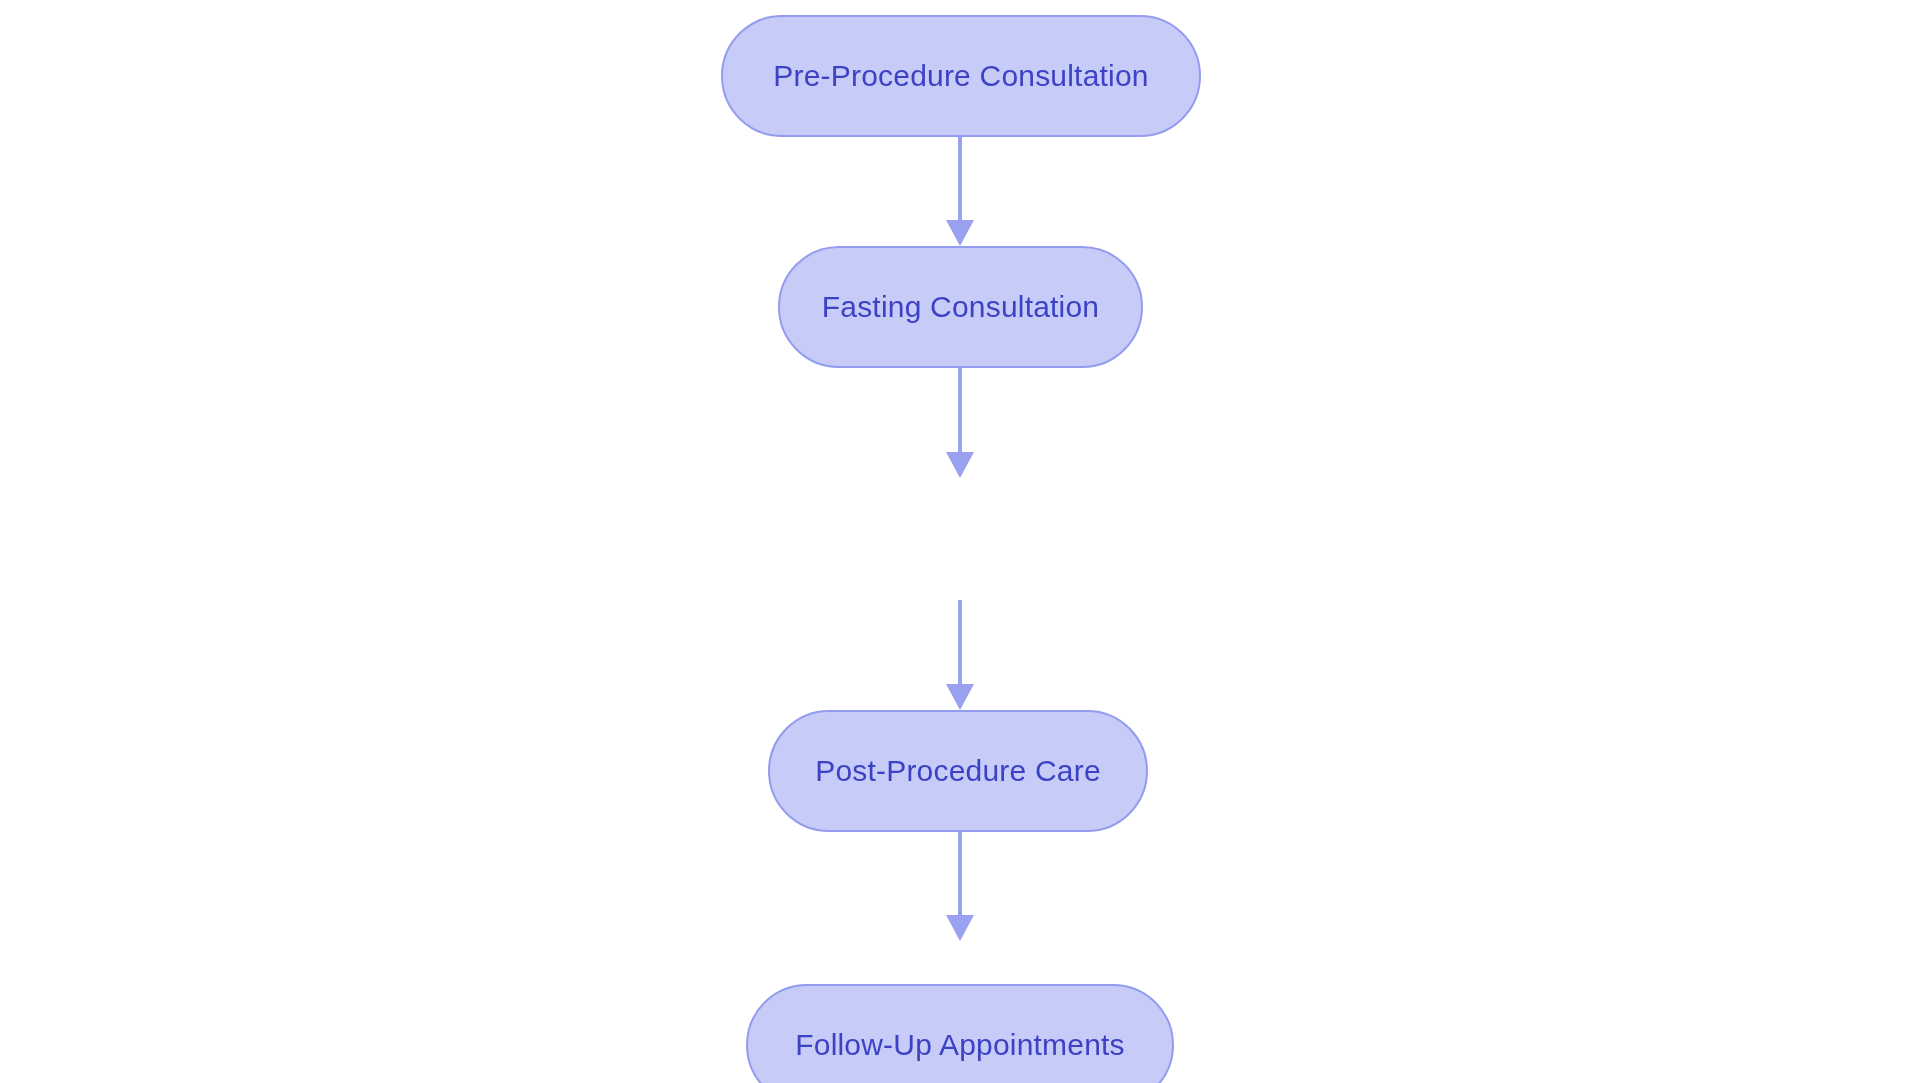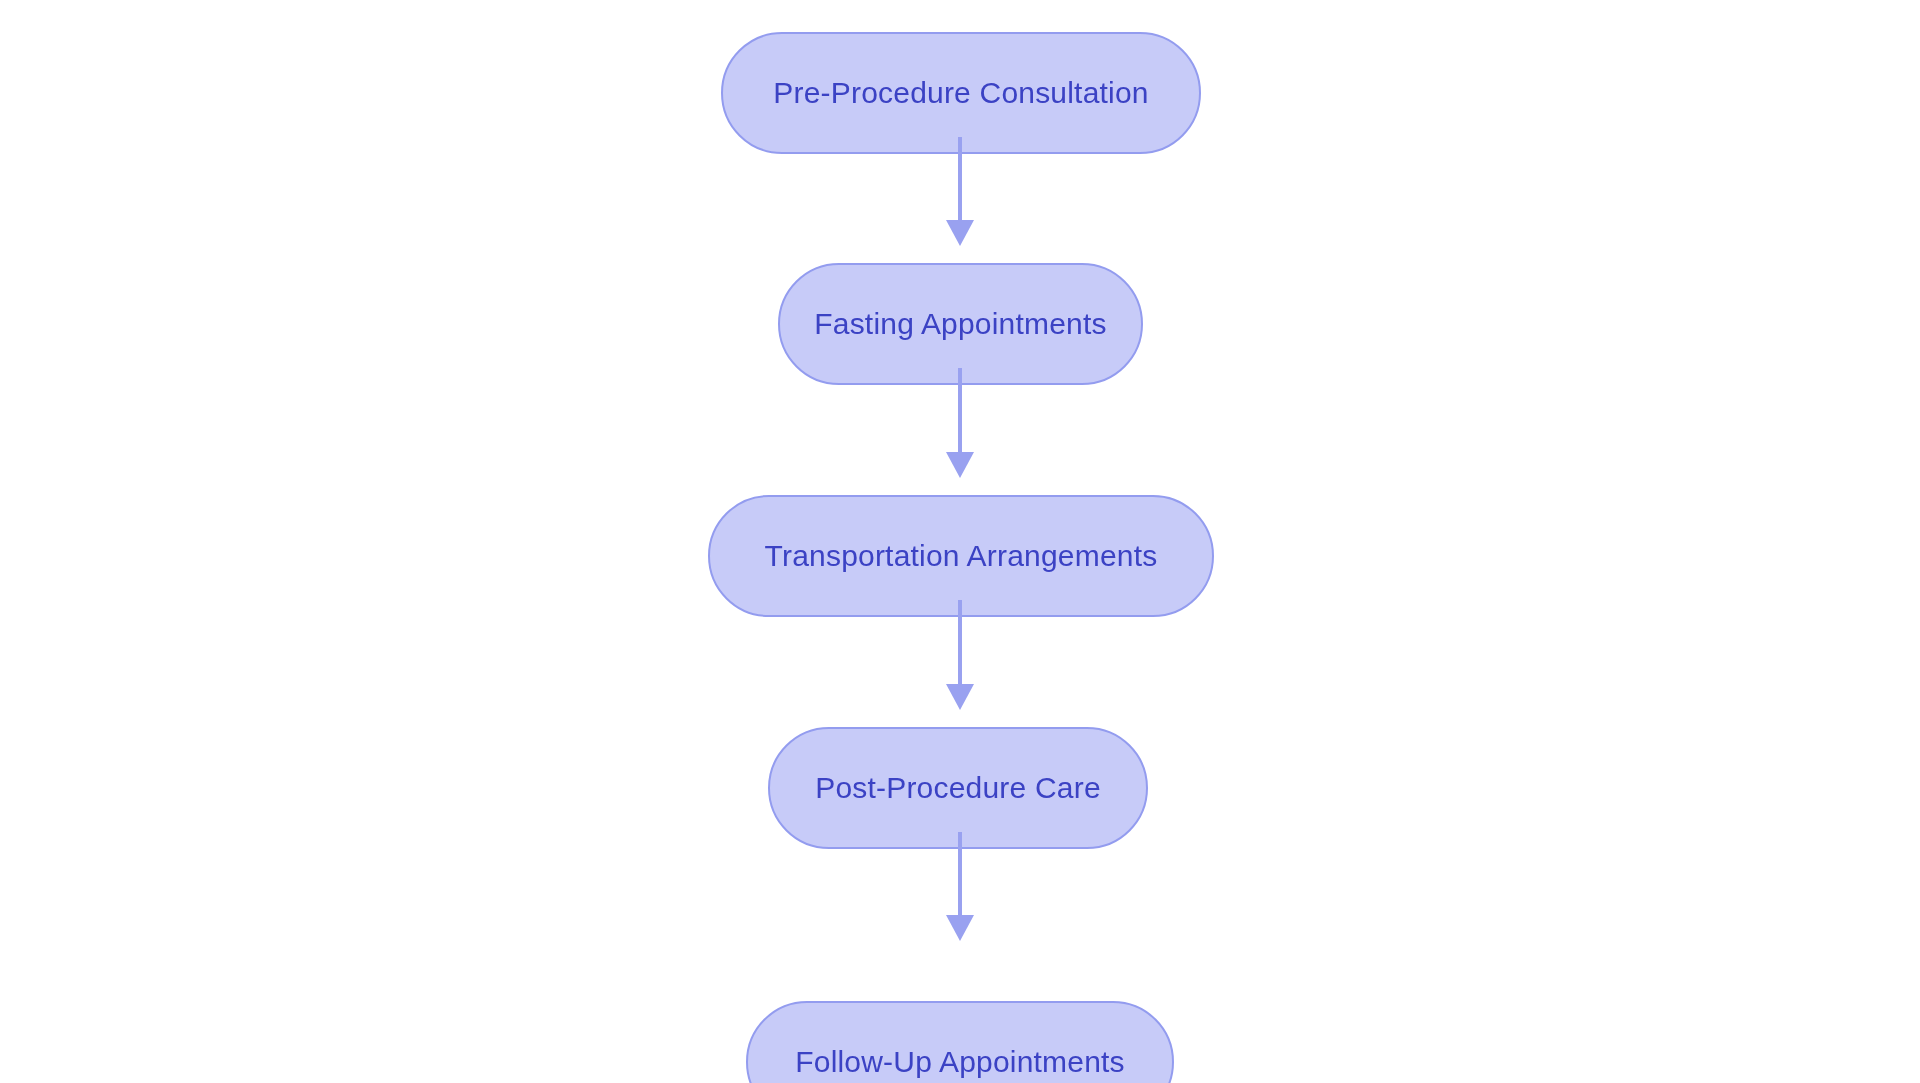--- a/index.html
+++ b/index.html
@@ -22,21 +22,20 @@
   .node {
     position: absolute;
     box-sizing: border-box;
     background: var(--node-fill, #c7cbf8);
     border: 2px solid var(--node-border, #939cef);
     border-radius: 61px;
     display: flex;
     align-items: center;
     justify-content: center;
     height: 122px;
-    margin-top: 17px;
   }
   .node-label {
     color: var(--node-text, #3b42c4);
     font-size: 30px;
     font-weight: 400;
     letter-spacing: 0.2px;
     white-space: nowrap;
   }
   .node-1 { left: 721px; top: 15px;  width: 480px; }
   .node-2 { left: 778px; top: 246px; width: 365px; }
@@ -77,31 +76,28 @@
   <div class="node node-1">
     <span class="node-label">Pre-Procedure Consultation</span>
   </div>
 
   <div class="arrow arrow-1">
     <div class="arrow-line"></div>
     <div class="arrow-head"></div>
   </div>
 
   <div class="node node-2">
-    <span class="node-label">Fasting Appointments</span>
+    <span class="node-label">Fasting Consultation</span>
   </div>
 
   <div class="arrow arrow-2">
     <div class="arrow-line"></div>
     <div class="arrow-head"></div>
   </div>
 
-  <div class="node node-3">
-    <span class="node-label">Transportation Arrangements</span>
-  </div>
 
   <div class="arrow arrow-3">
     <div class="arrow-line"></div>
     <div class="arrow-head"></div>
   </div>
 
   <div class="node node-4">
     <span class="node-label">Post-Procedure Care</span>
   </div>
 

